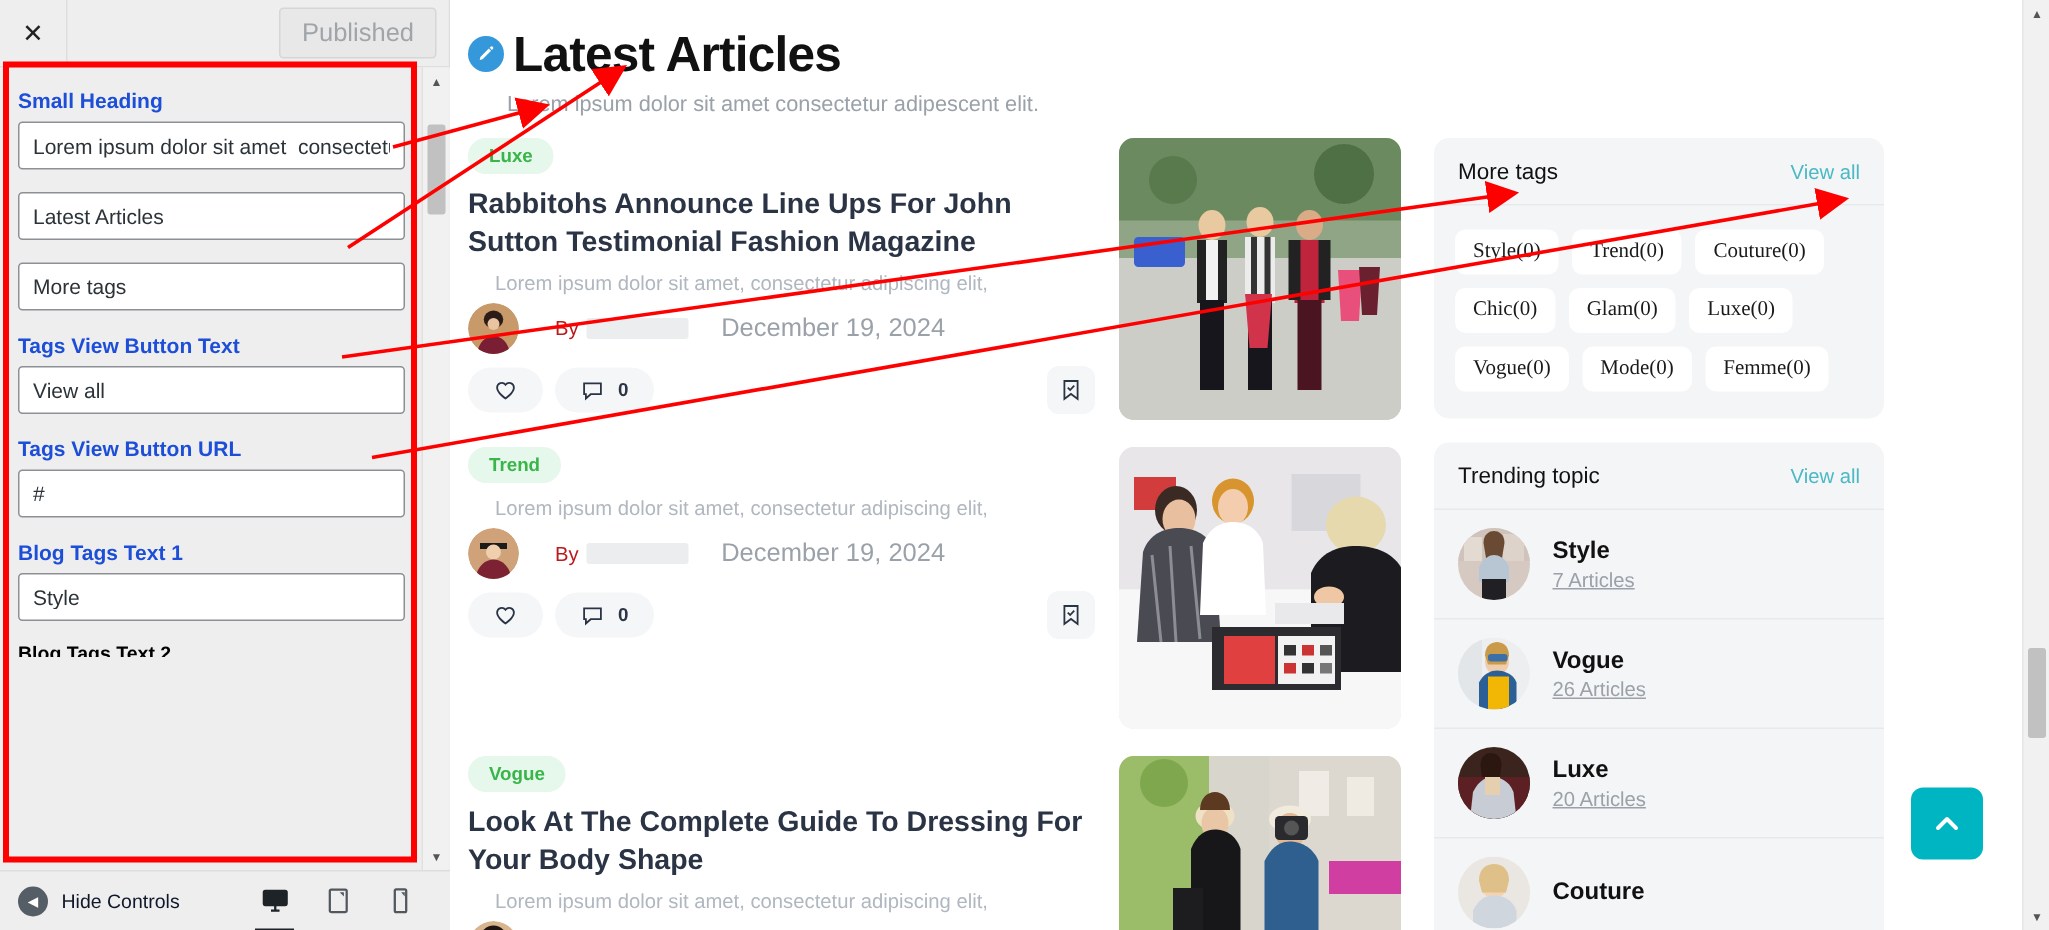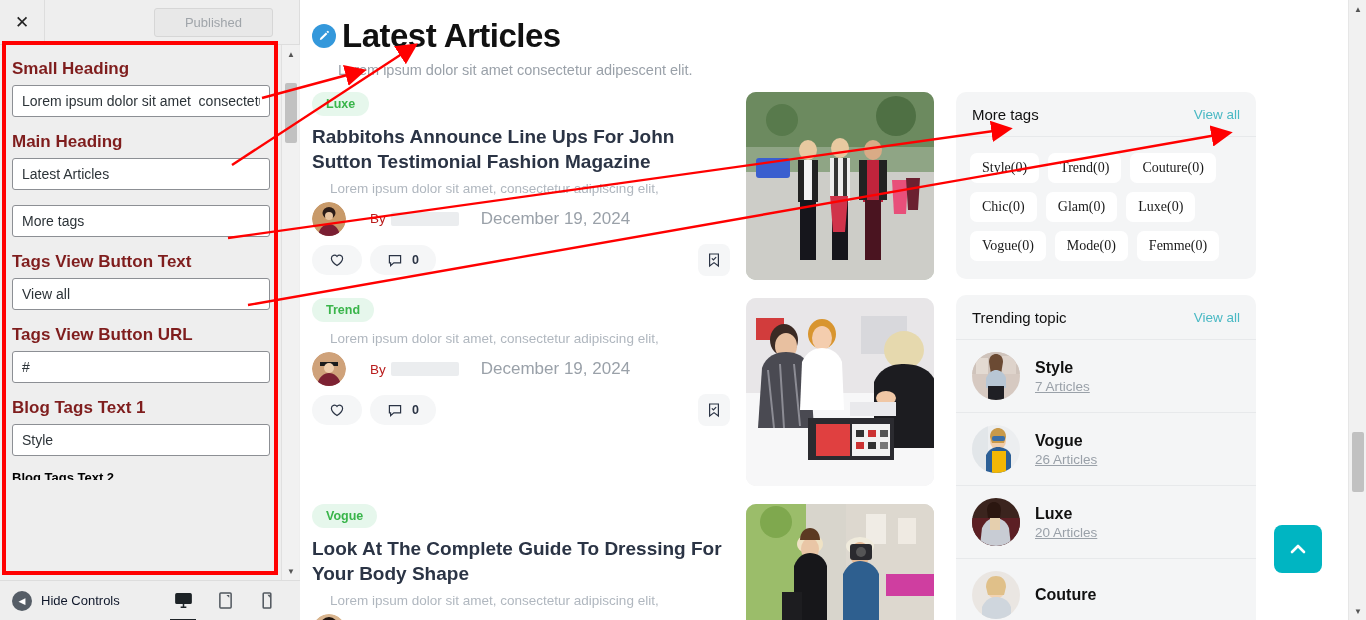--- a/index.html
+++ b/index.html
@@ -25,36 +25,36 @@
   }
   .cz-close {
     width: 45px; height: 45px; display: flex;
     align-items: center; justify-content: center;
     border-right: 1px solid #dddddd;
     font-size: 17px; color: #222; cursor: pointer; line-height: 1;
     font-weight: 400;
   }
   .cz-topbar-spacer { flex: 1; }
   .cz-published {
-    margin-right: 26px; padding: 6px 30px;
+    margin-right: 8px; padding: 6px 14px;
     background: #e8e8e8; border: 1px solid #d6d6d6;
-    border-radius: 3px; font-size: 13px; color: #a0a5aa;
+    border-radius: 3px; font-size: 17px; color: #a0a5aa;
     cursor: default;
   }
 
   .cz-body {
     position: absolute; top: 45px; left: 0;
     width: 300px; height: 535px;
     background: #eeeeee;
     padding: 14px 12px 0 12px;
     overflow: hidden;
   }
   .cz-field { margin-bottom: 15px; }
   .cz-label {
-    font-size: 17px; font-weight: bold; color: #7f1d1d;
+    font-size: 14px; font-weight: bold; color: #1d4ed8;
     margin-bottom: 6px; display: block;
   }
   .cz-input {
     width: 258px; height: 32px;
     border: 1px solid #8c8f94; border-radius: 3px;
     background: #fff; padding: 0 9px;
     font-size: 14px; color: #2c3338;
     font-family: "Liberation Sans", sans-serif;
     outline: none;
   }
@@ -253,21 +253,20 @@
       <div class="cz-topbar-spacer"></div>
       <div class="cz-published">Published</div>
     </div>
 
     <div class="cz-body">
       <div class="cz-field">
         <label class="cz-label">Small Heading</label>
         <input class="cz-input" value="Lorem ipsum dolor sit amet  consectetur" style="">
       </div>
       <div class="cz-field">
-        <label class="cz-label">Main Heading</label>
         <input class="cz-input" value="Latest Articles" style="">
       </div>
       <div class="cz-field">
         <input class="cz-input" value="More tags" style="">
       </div>
       <div class="cz-field">
         <label class="cz-label">Tags View Button Text</label>
         <input class="cz-input" value="View all" style="">
       </div>
       <div class="cz-field">

